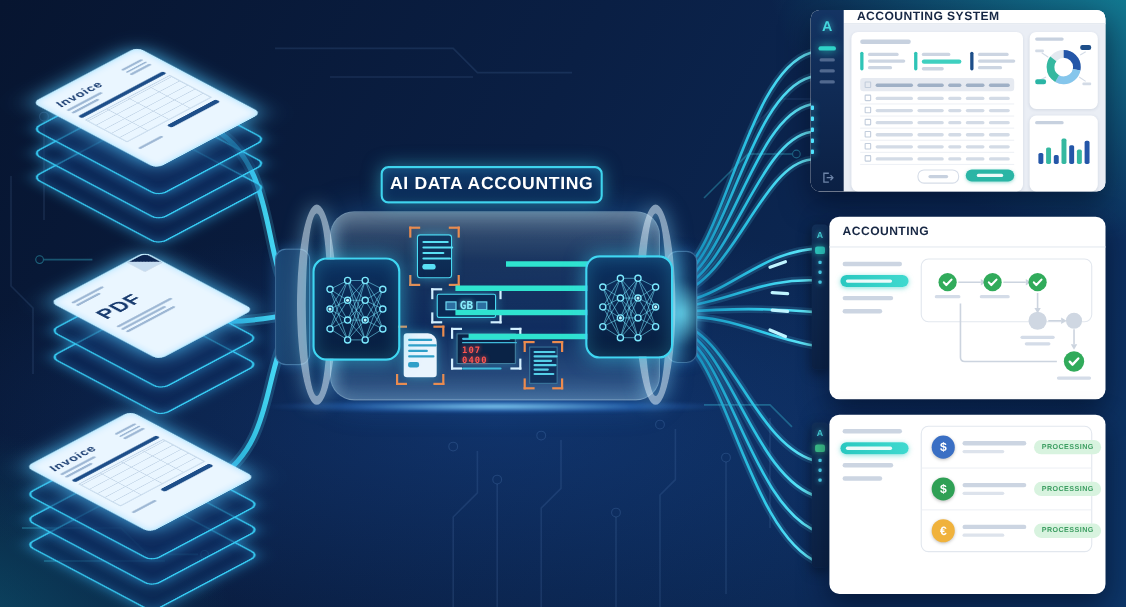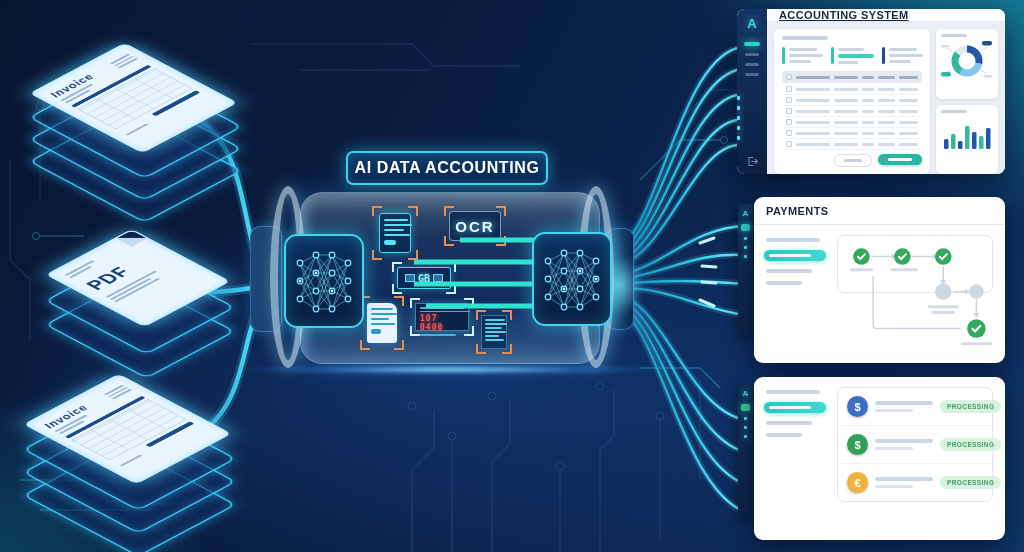--- a/index.html
+++ b/index.html
@@ -100,21 +100,21 @@
   
   .acc{left:737px;top:9px;width:268px;height:165px;display:flex;overflow:hidden;border-radius:8px;}
   .acc-side{width:30px;background:linear-gradient(180deg,#143463,#0b2044);display:flex;flex-direction:column;
     align-items:center;padding:7px 0 7px;position:relative;flex:none;}
   .acc-logo{font-size:13px;font-weight:900;color:#45d6de;text-shadow:0 0 7px rgba(69,214,222,.8);}
   .acc-active{margin-top:11px;width:16px;height:4px;border-radius:2px;background:#2fd3c8;box-shadow:0 0 9px rgba(47,211,200,1);}
   .acc-mi{width:14px;height:3px;background:#51698f;border-radius:2px;margin-top:7px;}
   .acc-dots{position:absolute;left:0;bottom:34px;display:flex;flex-direction:column;gap:6px;}
   .acc-dots b{width:3px;height:4px;background:#4fe3ff;border-radius:1px;box-shadow:0 0 6px rgba(79,227,255,1);}
   .acc-main{flex:1;display:flex;flex-direction:column;background:#eaeef5;min-width:0;}
-  .acc-head{background:#fff;text-decoration:underline;}
+  .acc-head{background:#fff;}
   .acc-body{flex:1;display:flex;gap:6px;padding:7px;}
   .acc-card{flex:1;background:#fff;border-radius:6px;box-shadow:0 1px 3px rgba(20,40,80,.1);
     padding:7px 8px;display:flex;flex-direction:column;min-width:0;}
   .t-dash{width:46px;height:4px;background:#c7d1df;border-radius:2px;}
   .stats{display:flex;gap:8px;margin-top:7px;}
   .stat{flex:1;display:flex;gap:4px;}
   .stat .vb{width:3px;height:17px;border-radius:1.5px;flex:none;}
   .vb.teal{background:#2ec4b6;} .vb.navy{background:#1d4e89;}
   .ls{display:flex;flex-direction:column;gap:3px;padding-top:1px;}
   .ls .dash{height:3px;}
@@ -335,27 +335,20 @@
       <i class="br"></i>
     <div class="tdoc">
       <div class="dash" style="width:24px;margin-top:0;"></div>
         <div class="dash" style="width:28px;"></div>
       <div class="dash" style="width:20px;"></div>
         <div class="dash" style="width:26px;"></div>
       <div class="dash" style="width:12px;height:5px;margin-top:4px;"></div>
     </div>
   </div>
 
-  <div class="abs scan" style="left:444px;top:206px;width:62px;height:40px;">
-    <i class="tl"></i>
-      <i class="tr"></i>
-      <i class="bl"></i>
-      <i class="br"></i>
-    <div class="ocr-box">OCR</div>
-  </div>
 
   <div class="abs scan cy" style="left:392px;top:262px;width:64px;height:32px;">
     <i class="tl"></i>
       <i class="tr"></i>
       <i class="bl"></i>
       <i class="br"></i>
     <div class="gchip">
         <b></b>
         <span>GB</span>
         <b></b>
@@ -634,21 +627,21 @@
   </div>
 
   <div class="edge" style="left:738px;top:204px;height:132px;">
     <div class="logo">A</div>
     <div class="chip"></div>
     <div class="dot"></div>
       <div class="dot"></div>
       <div class="dot"></div>
   </div>
   <div class="panel" style="left:754px;top:197px;width:251px;height:166px;">
-    <div class="p-head">PAYMENTS</div>
+    <div class="p-head">ACCOUNTING</div>
     <div class="body2">
       <div class="side-list">
         <div class="dash" style="width:54px;"></div>
         <div class="pill">
             <i></i>
           </div>
         <div class="dash" style="width:46px;"></div>
         <div class="dash" style="width:36px;"></div>
       </div>
       <div class="flow-card">

